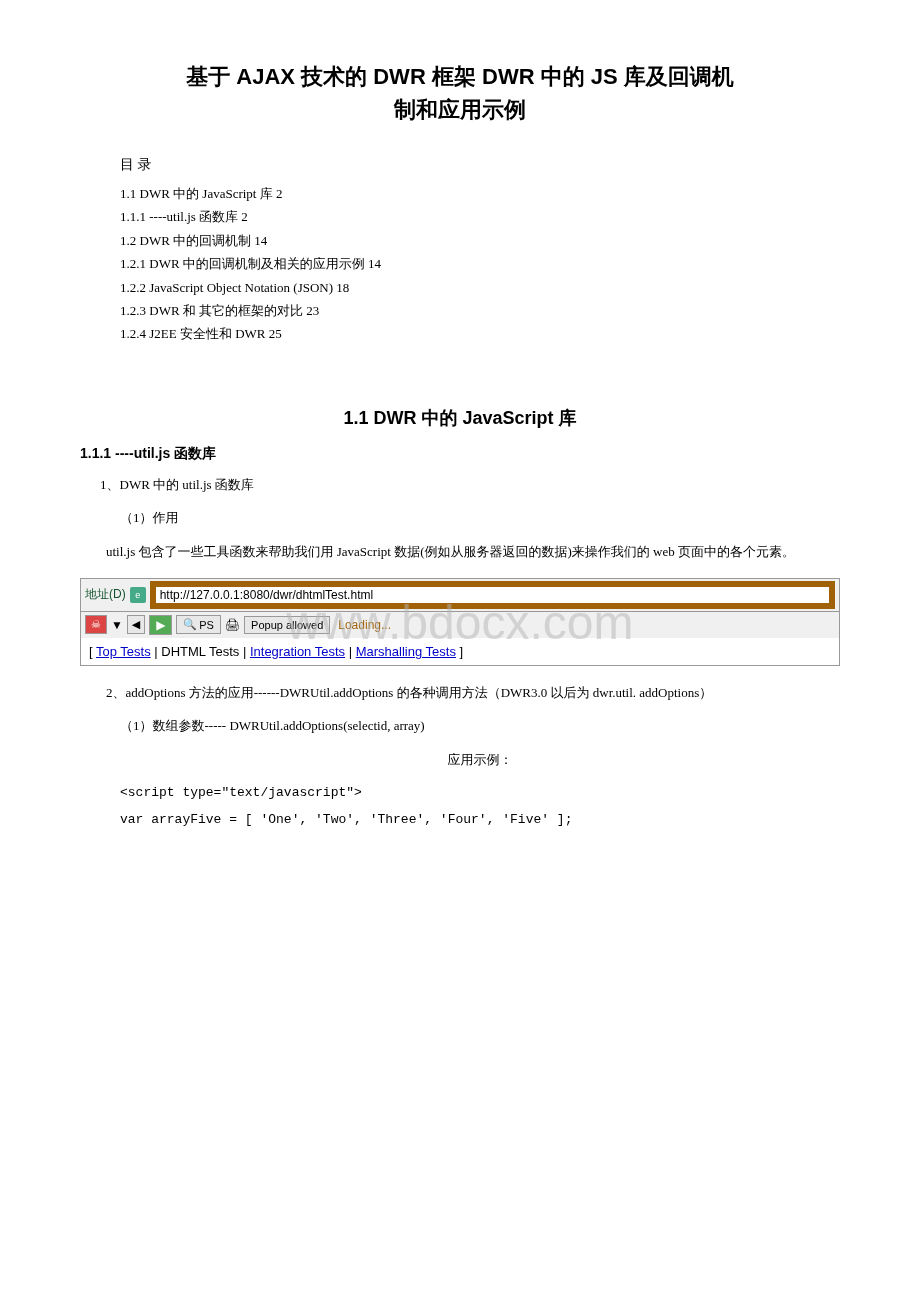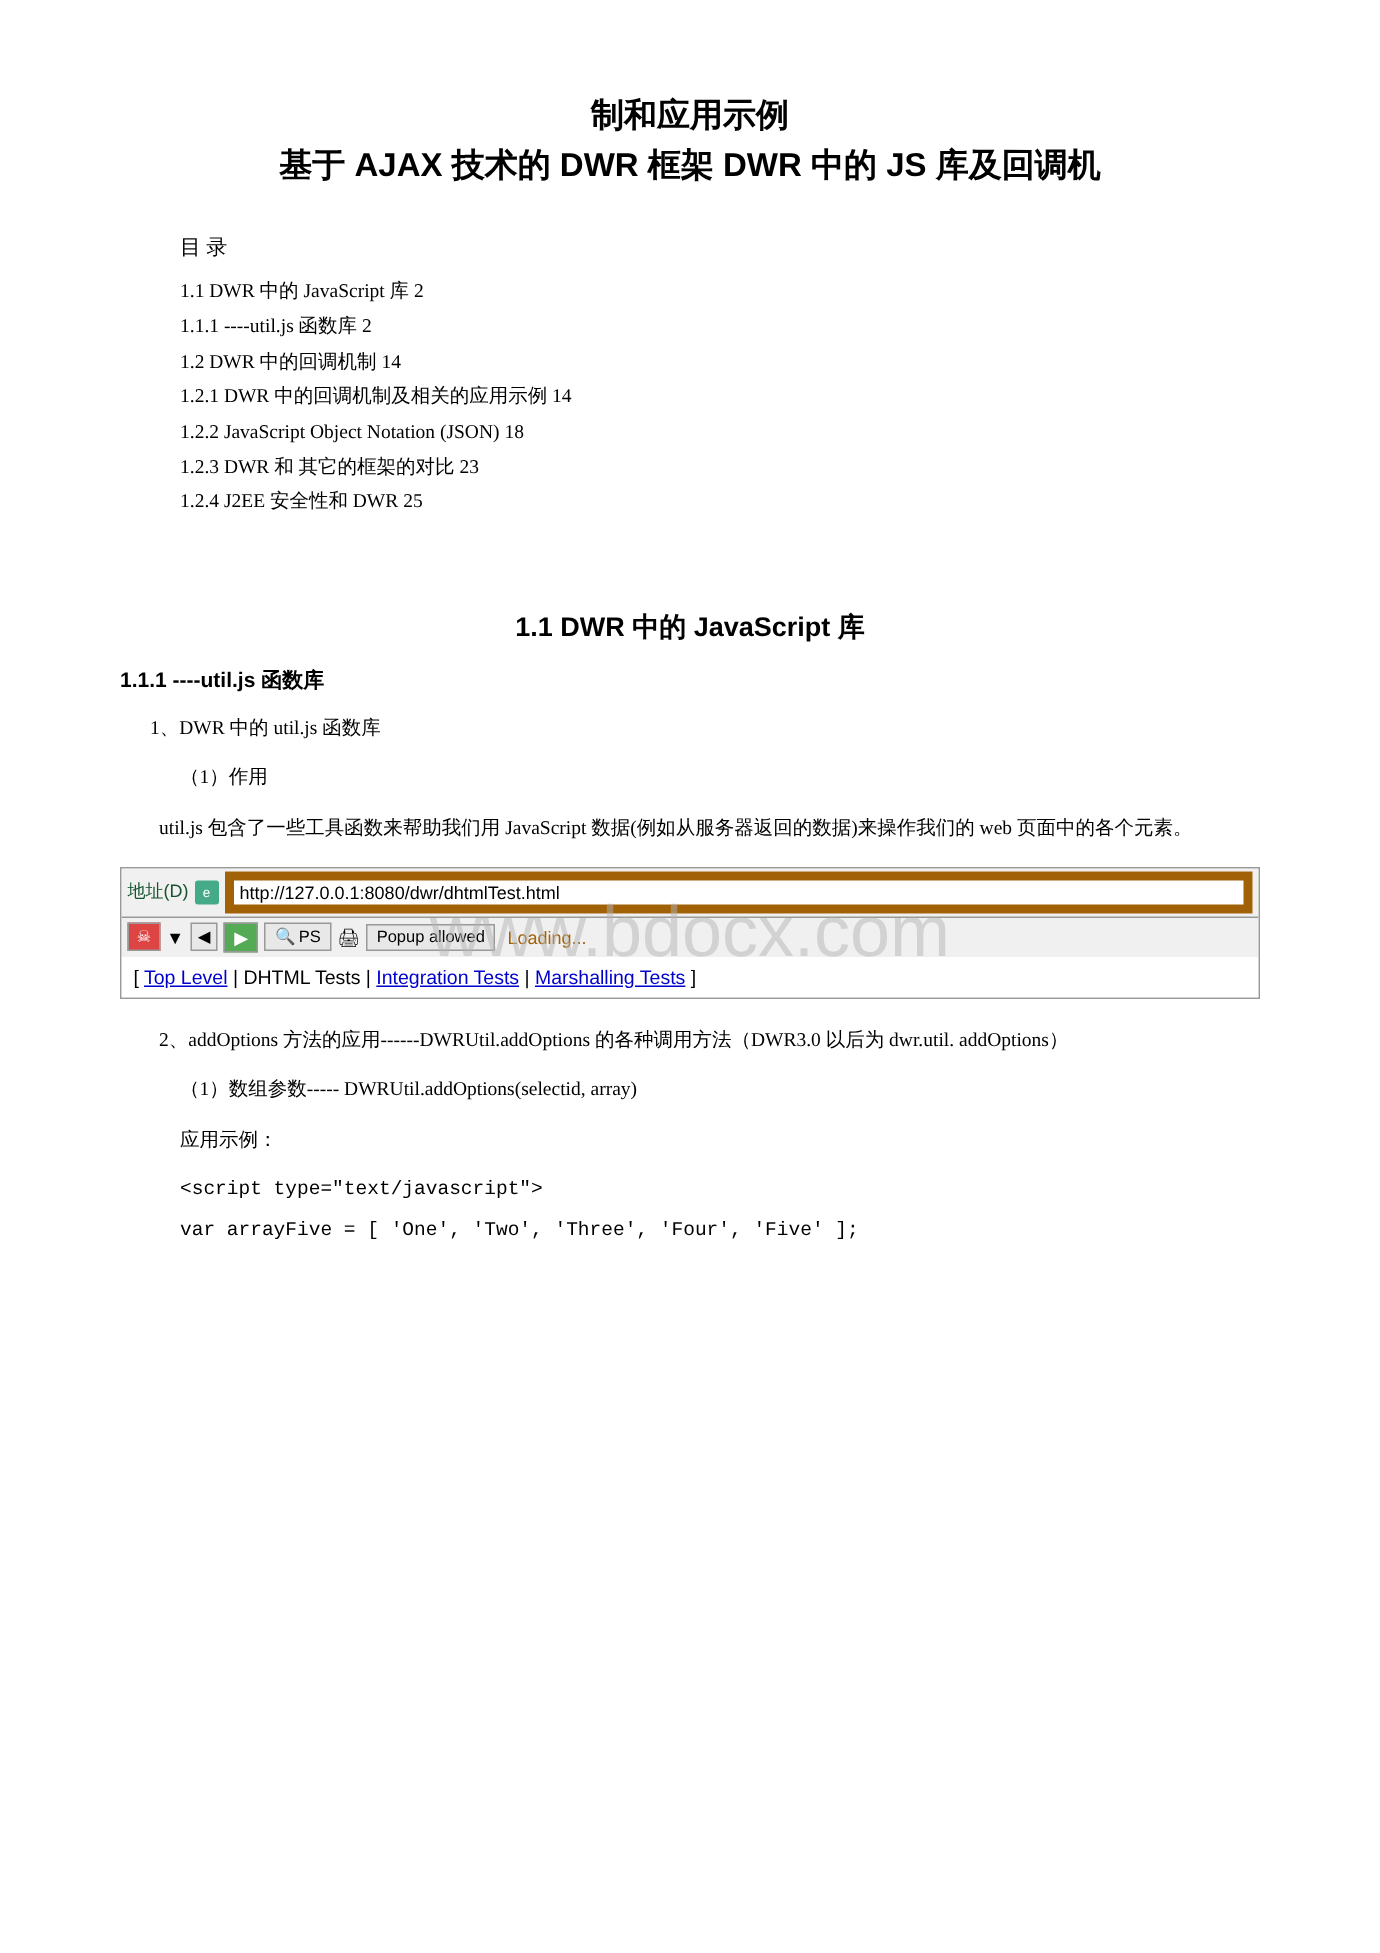--- a/index.html
+++ b/index.html
@@ -224,22 +224,22 @@
 
     .divider {
       margin: 20px 0;
       border: none;
     }
   </style>
 </head>
 <body>
 
 <div class="page-title">
+  <div>基于 AJAX 技术的 DWR 框架 DWR 中的 JS 库及回调机</div>
   <div>制和应用示例</div>
-  <div>基于 AJAX 技术的 DWR 框架 DWR 中的 JS 库及回调机</div>
 </div>
 
 <div class="toc-section">
   <div class="toc-title">目 录</div>
   <div class="toc-item">1.1 DWR 中的 JavaScript 库 2</div>
   <div class="toc-item">1.1.1 ----util.js 函数库 2</div>
   <div class="toc-item">1.2 DWR 中的回调机制 14</div>
   <div class="toc-item">1.2.1 DWR 中的回调机制及相关的应用示例 14</div>
   <div class="toc-item">1.2.2 JavaScript Object Notation (JSON) 18</div>
   <div class="toc-item">1.2.3 DWR 和 其它的框架的对比 23</div>
@@ -276,31 +276,31 @@
       <span>🔍</span>
       <span>PS</span>
     </span>
     <span>🖨</span>
     <span class="browser-popup-btn">Popup allowed</span>
     <span class="browser-loading">Loading...</span>
   </div>
 
   <div class="browser-links">
     <span>[ </span>
-    <a href="#">Top Level</a>
+    <a href="#">Top Tests</a>
     <span> | DHTML Tests | </span>
     <a href="#">Integration Tests</a>
     <span> | </span>
     <a href="#">Marshalling Tests</a>
     <span> ]</span>
   </div>
 </div>
 
 <div class="paragraph">2、addOptions 方法的应用------DWRUtil.addOptions 的各种调用方法（DWR3.0 以后为 dwr.util. addOptions）</div>
 
 <div class="paragraph-indent2">（1）数组参数----- DWRUtil.addOptions(selectid, array)</div>
 
-<div class="paragraph-indent" style="padding-left:40px; font-size:13px; line-height:1.8;">应用示例：</div>
+<div class="paragraph-indent" style="padding-left:40px; font-size:13px; line-height:1.8;text-align:center;">应用示例：</div>
 
 <div style="padding-left: 40px; margin-top: 4px;">
   <div class="code-line">&lt;script type="text/javascript"&gt;</div>
   <div class="code-line">var arrayFive = [ 'One', 'Two', 'Three', 'Four', 'Five' ];</div>
 </div>
 
 </body></html>

